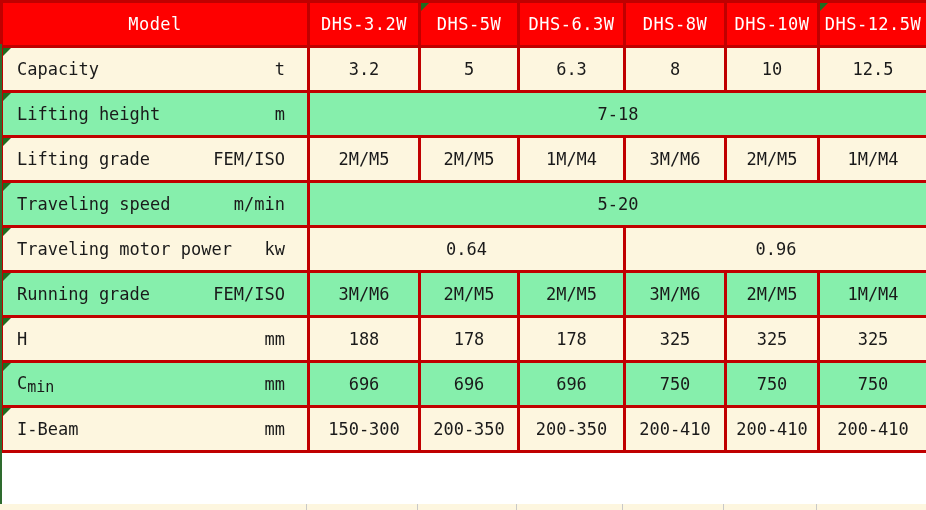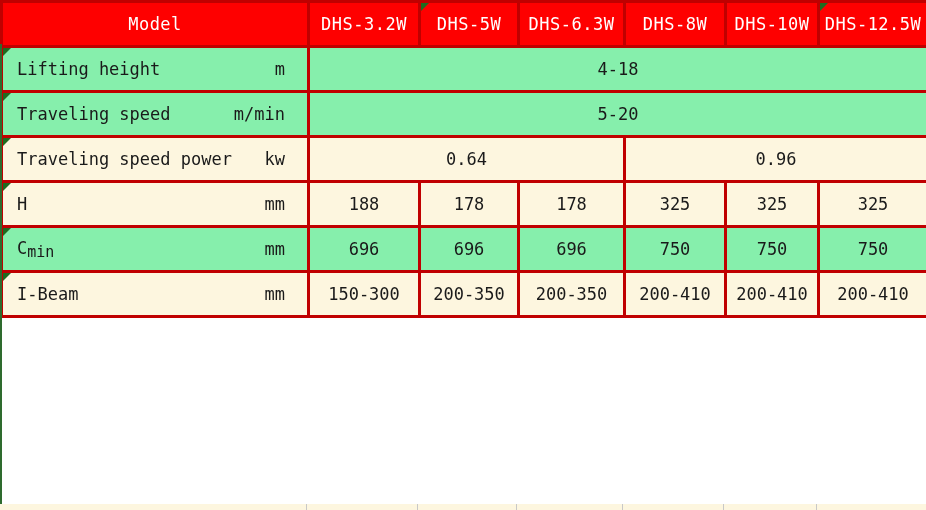--- a/index.html
+++ b/index.html
@@ -53,55 +53,97 @@
         <th>DHS-3.2W</th>
         <th class="tri">DHS-5W</th>
         <th>DHS-6.3W</th>
         <th>DHS-8W</th>
         <th>DHS-10W</th>
         <th class="tri">DHS-12.5W</th>
       </tr>
     </thead>
     <tbody>
 
+      <tr class="cream">
+        <td class="tri">
+          <div class="label-flex">
+            <span>Capacity</span>
+            <span>t</span>
+          </div>
+        </td>
+        <td class="val">3.2</td>
+        <td class="val">5</td>
+        <td class="val">6.3</td>
+        <td class="val">8</td>
+        <td class="val">10</td>
+        <td class="val">12.5</td>
+      </tr>
 
       <tr class="tan">
         <td class="tri">
           <div class="label-flex">
             <span>Lifting height</span>
             <span>m</span>
           </div>
         </td>
-        <td class="val" colspan="6">4-18</td>
-      </tr>
-
-
-
+        <td class="val" colspan="6">7-18</td>
+      </tr>
+
+
+
+      <tr class="cream">
+        <td class="tri">
+          <div class="label-flex">
+            <span>Lifting grade</span>
+            <span>FEM/ISO</span>
+          </div>
+        </td>
+        <td class="val">2M/M5</td>
+        <td class="val">2M/M5</td>
+        <td class="val">1M/M4</td>
+        <td class="val">3M/M6</td>
+        <td class="val">2M/M5</td>
+        <td class="val">1M/M4</td>
+      </tr>
 
       <tr class="tan">
         <td class="tri">
           <div class="label-flex">
             <span>Traveling speed</span>
             <span>m/min</span>
           </div>
         </td>
         <td class="val" colspan="6">5-20</td>
       </tr>
 
       <tr class="cream">
         <td class="tri">
           <div class="label-flex">
-            <span>Traveling speed power</span>
+            <span>Traveling motor power</span>
             <span>kw</span>
           </div>
         </td>
         <td class="val" colspan="3">0.64</td>
         <td class="val" colspan="3">0.96</td>
       </tr>
 
+      <tr class="tan">
+        <td class="tri">
+          <div class="label-flex">
+            <span>Running grade</span>
+            <span>FEM/ISO</span>
+          </div>
+        </td>
+        <td class="val">3M/M6</td>
+        <td class="val">2M/M5</td>
+        <td class="val">2M/M5</td>
+        <td class="val">3M/M6</td>
+        <td class="val">2M/M5</td>
+        <td class="val">1M/M4</td>
+      </tr>
 
       <tr class="cream">
         <td class="tri">
           <div class="label-flex">
             <span>H</span>
             <span>mm</span>
           </div>
         </td>
         <td class="val">188</td>
         <td class="val">178</td>

